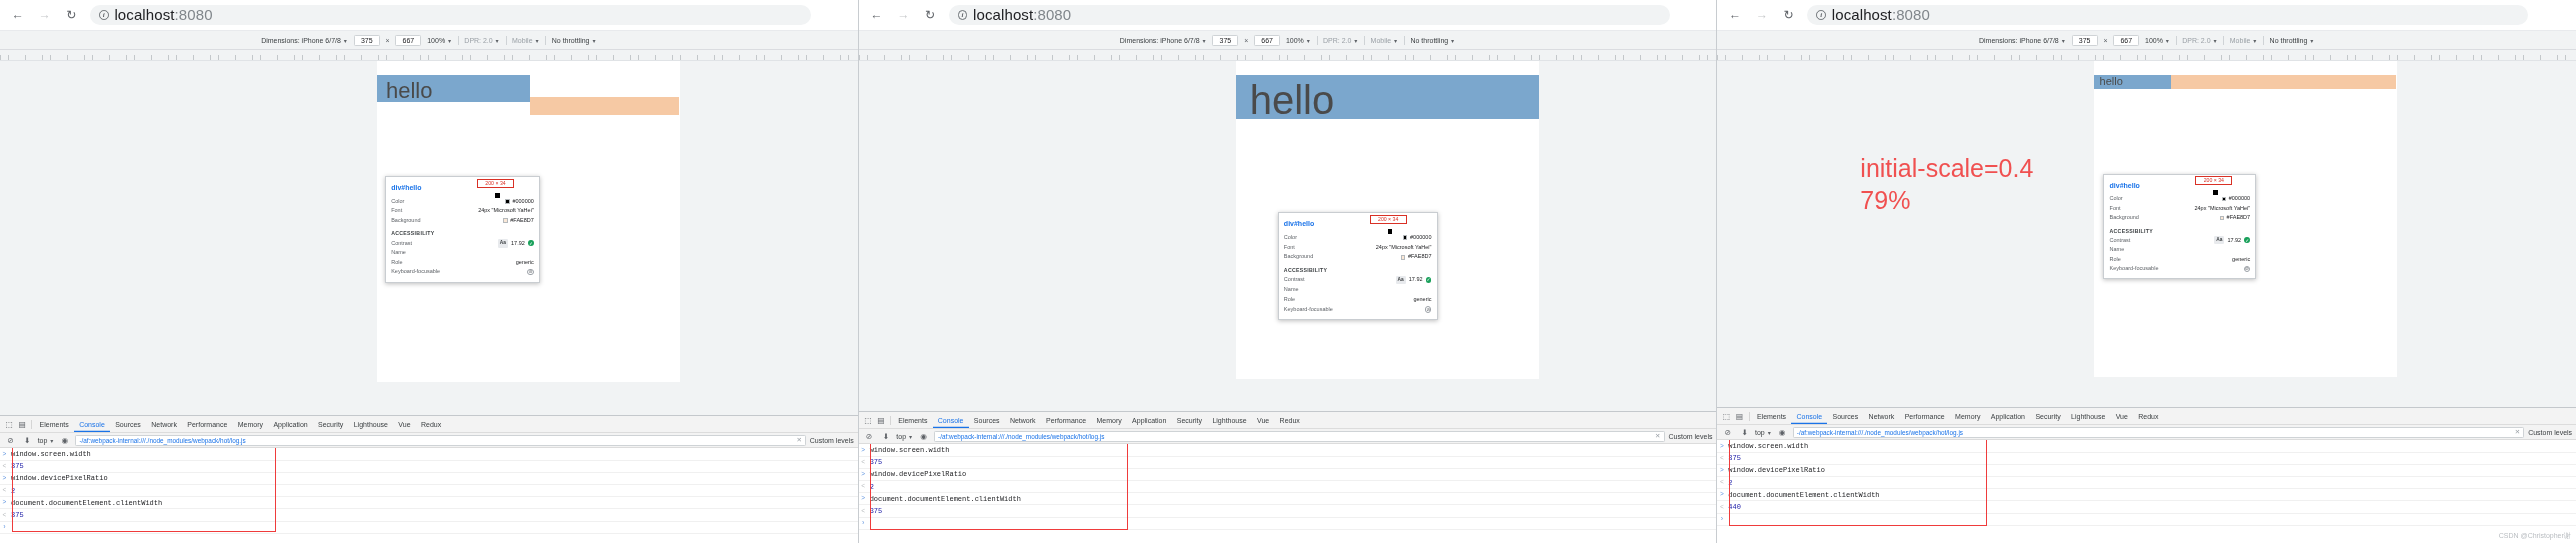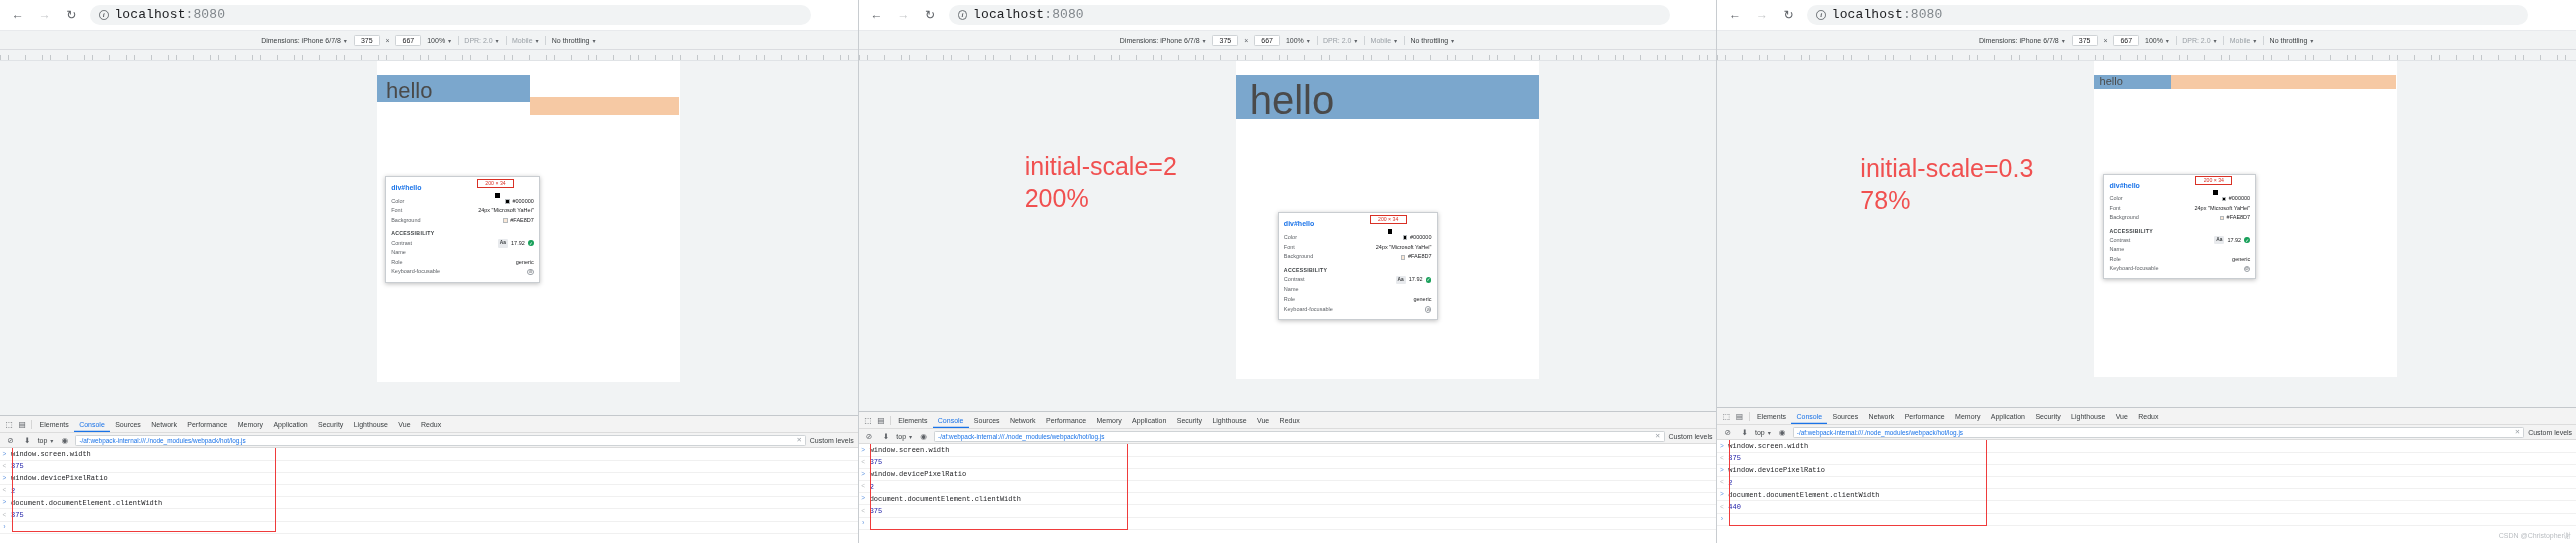--- a/index.html
+++ b/index.html
@@ -42,21 +42,21 @@
     max-width: 721px;
   }
   .info-ico {
     width: 9.7px; height: 9.7px; border-radius: 50%;
     border: 0.9px solid #6b7074; color: #5f6368;
     font-size: 7px; font-weight: bold; font-style: italic;
     display: flex; align-items: center; justify-content: center;
     font-family: "Liberation Serif", serif;
     flex: 0 0 auto;
   }
-  .url { font-size: 13px; color: #202124; letter-spacing: 0.1px; font-family: Liberation Mono, monospace; }
+  .url { font-size: 15px; color: #202124; letter-spacing: 0.1px; }
   .url .port { color: #80868b; }
 
   
   .devbar {
     height: 19.3px; flex: 0 0 19.3px;
     background: #f1f3f4;
     border-bottom: 0.6px solid #dadce0;
     display: flex; align-items: center;
     justify-content: center;
     gap: 5.8px; padding: 0 6.4px;
@@ -450,24 +450,20 @@
     </div>
 
     <div class="viewport" style="height:361px;flex:0 0 361px;">
       <div class="ruler"></div>
 
       <div class="page-frame" style="left:377px; width:303px; height:318px;">
         <div class="blue-band" style="left:0; top:14px; width:303px; height:44px;"></div>
         <div class="hello" style="left:14px; top:18px; font-size:40px;">hello</div>
       </div>
 
-      <div class="caption" style="left:166px; top:100px;">
-        <div class="l1">initial-scale=2</div>
-        <div class="l2">200%</div>
-      </div>
 
       <div class="inspect-card" style="left:419px; top:162px; width:160px; padding:4.5px 5.2px; font-size:5.5px; line-height:1.78;">
         <div class="ic-title" style="font-size:7px;margin-bottom:2.6px;">div#hello</div>
 
         <div class="ic-row">
           <span class="ic-key">Color</span>
           <span class="ic-val">
             <span class="swatch sw-black" style="width:4.5px;height:4.5px;margin-right:2.6px;"></span>
             <span>#000000</span>
           </span>
@@ -625,22 +621,22 @@
     <div class="viewport" style="height:357px;flex:0 0 357px;">
       <div class="ruler"></div>
 
       <div class="page-frame" style="left:377px; width:303px; height:316px;">
         <div class="blue-band" style="left:0; top:14px; width:77px; height:14px;"></div>
         <div class="peach-band" style="left:77px; top:14px; width:225px; height:14px;"></div>
         <div class="hello" style="left:5.2px; top:15.5px; font-size:11px;">hello</div>
       </div>
 
       <div class="caption" style="left:143px; top:102px;">
-        <div class="l1">initial-scale=0.3</div>
-        <div class="l2">78%</div>
+        <div class="l1">initial-scale=0.4</div>
+        <div class="l2">79%</div>
       </div>
 
       <div class="inspect-card" style="left:386px; top:124px; width:153px; padding:4.5px 5.2px; font-size:5.5px; line-height:1.72;">
         <div class="ic-title" style="font-size:7px;margin-bottom:2.6px;">div#hello</div>
 
         <div class="ic-row">
           <span class="ic-key">Color</span>
           <span class="ic-val">
             <span class="swatch sw-black" style="width:4.5px;height:4.5px;margin-right:2.6px;"></span>
             <span>#000000</span>

